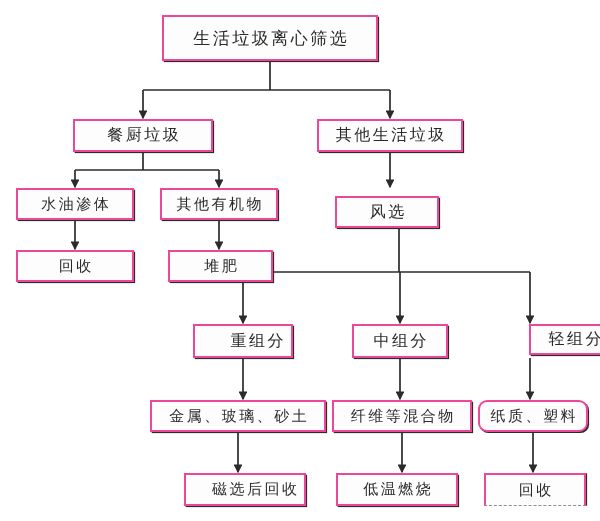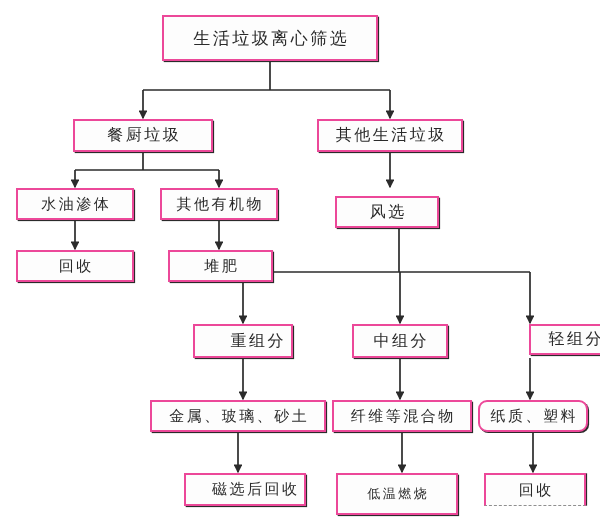--- a/index.html
+++ b/index.html
@@ -121,20 +121,20 @@
       </div>
       <div class="node" style="left: 332px; top: 400px; width: 140px; height: 32px; font-size: 15px;">
         <span>纤维等混合物</span>
       </div>
       <div class="node" style="left: 478px; top: 400px; width: 110px; height: 32px; font-size: 15px; border-radius: 9px;">
         <span>纸质、塑料</span>
       </div>
       <div class="node" style="left: 184px; top: 473px; width: 122px; height: 33px; font-size: 15px; padding-left: 19px;">
         <span>磁选后回收</span>
       </div>
-      <div class="node" style="left: 336px; top: 473px; width: 122px; height: 42px; font-size: 13px;">
+      <div class="node" style="left: 336px; top: 473px; width: 122px; height: 33px; font-size: 15px;">
         <span>低温燃烧</span>
       </div>
       <div class="node faded-bottom" style="left: 484px; top: 473px; width: 102px; height: 33px; font-size: 15px;">
         <span>回收</span>
       </div>
     </div>
 </div>
 
 </body></html>

